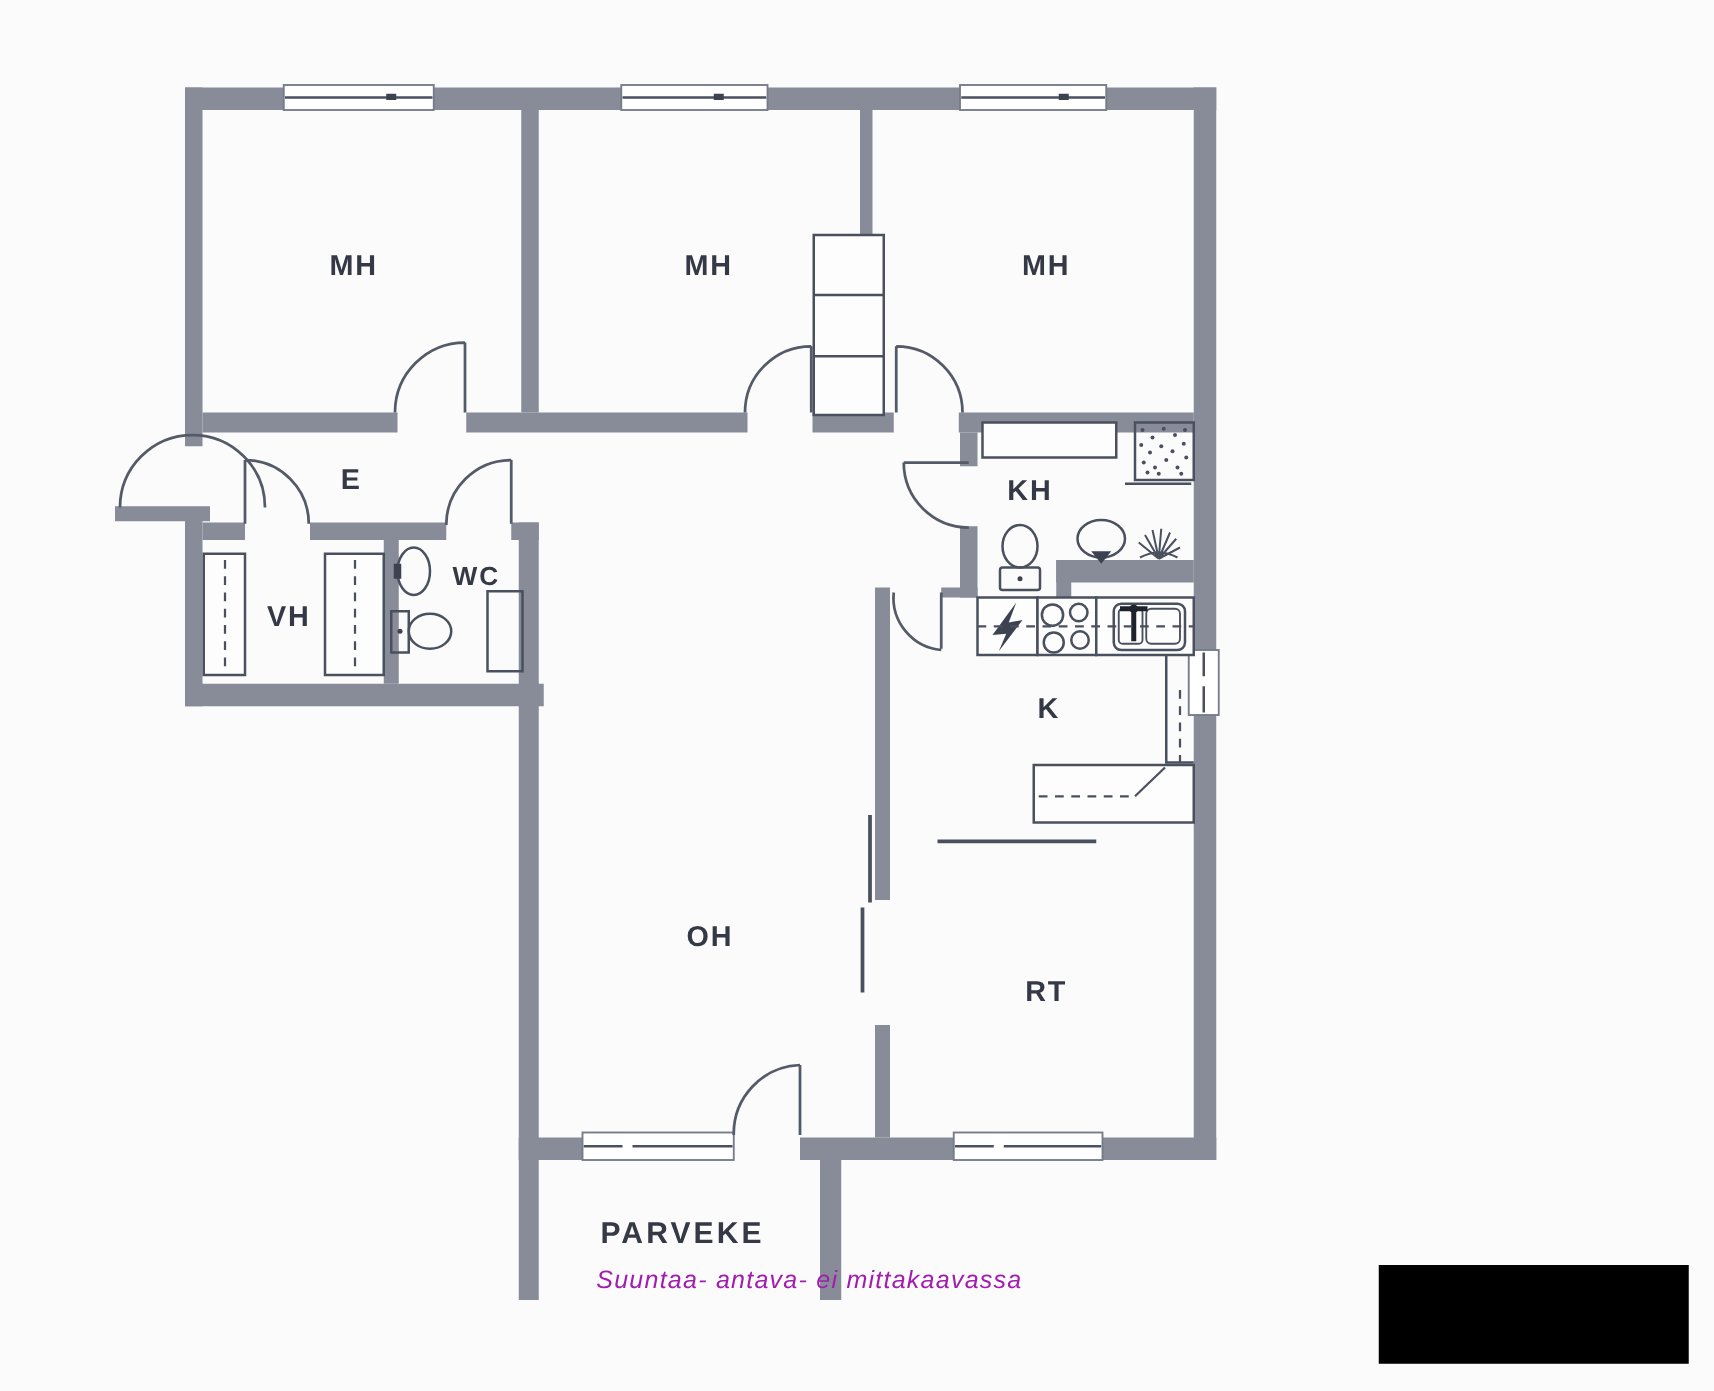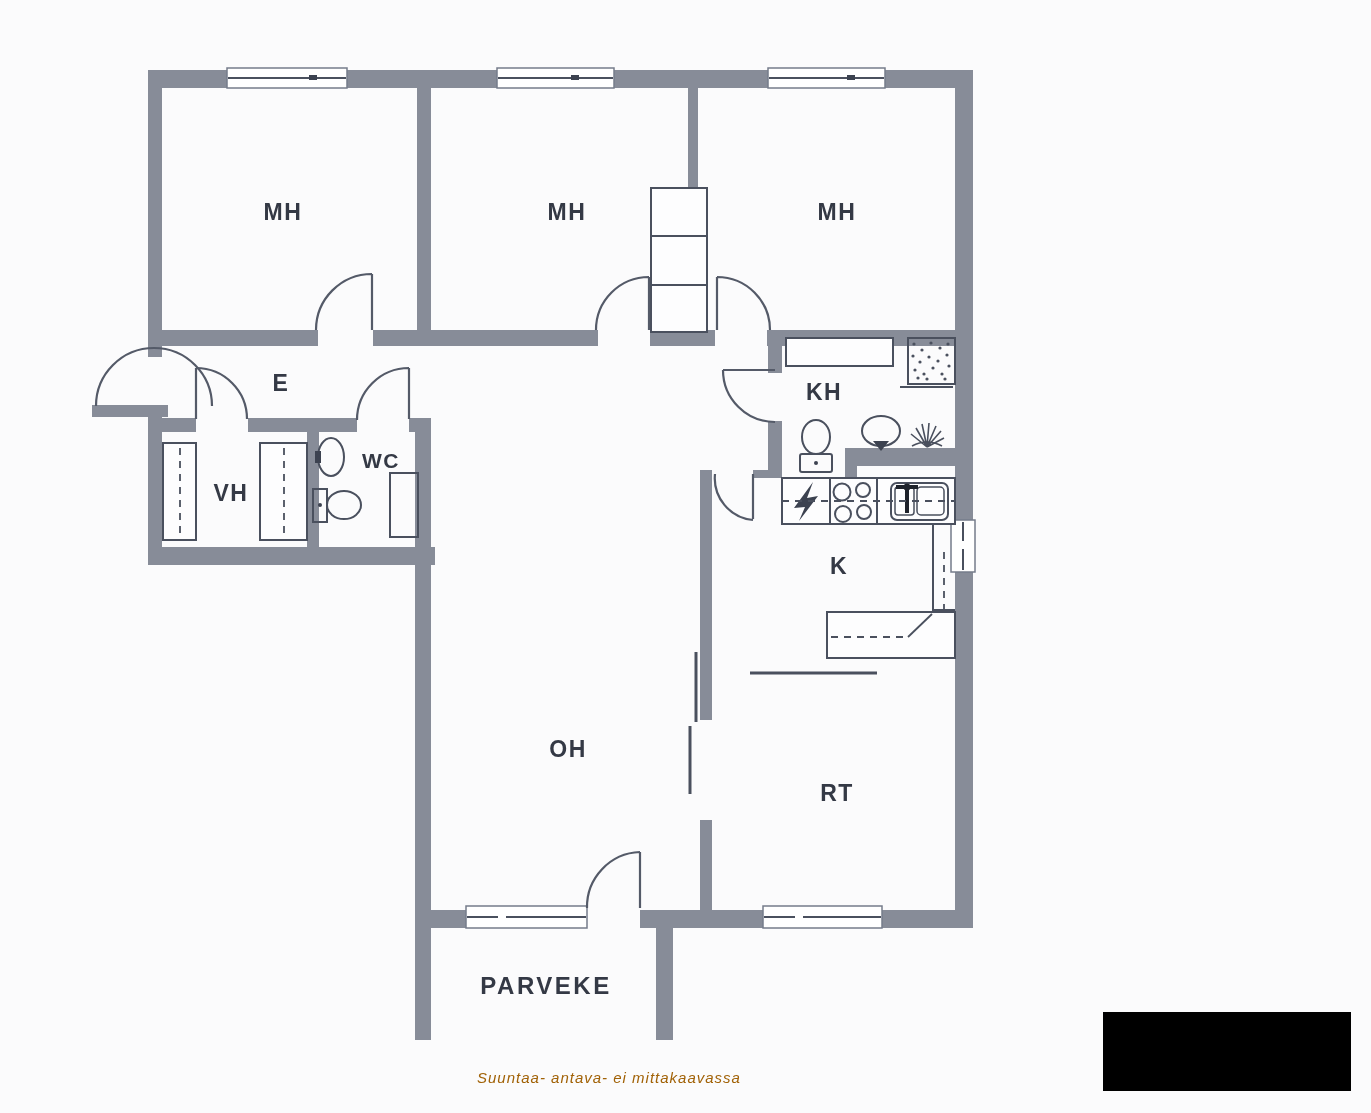--- a/index.html
+++ b/index.html
@@ -12,22 +12,22 @@
   svg text{
     font-family:"Liberation Sans", sans-serif;
     font-weight:bold;
     fill:#343945;
     letter-spacing:1.5px;
   }
   svg text.room-label{font-size:23px;}
   svg text.small-label{font-size:21px;}
   svg text.balcony-label{font-size:24px;letter-spacing:2.5px;}
   #caption{
-    position:absolute;left:477px;top:1069px;
-    font-size:15px;font-style:italic;color:#a16207;letter-spacing:1px;
+    position:absolute;left:477px;top:1013px;
+    font-size:20px;font-style:italic;color:#a21caf;letter-spacing:1px;
     white-space:nowrap;
   }
   #redaction{
     position:absolute;left:1103px;top:1012px;width:248px;height:79px;
     background:#000;
   }
   .wall{fill:#878c98;}
   .fixline{stroke:#4a505e;fill:none;stroke-width:2;}
   .fixwhite{stroke:#4a505e;fill:#fdfdfe;stroke-width:2;}
   .door{stroke:#545a68;fill:none;stroke-width:2.2;}

